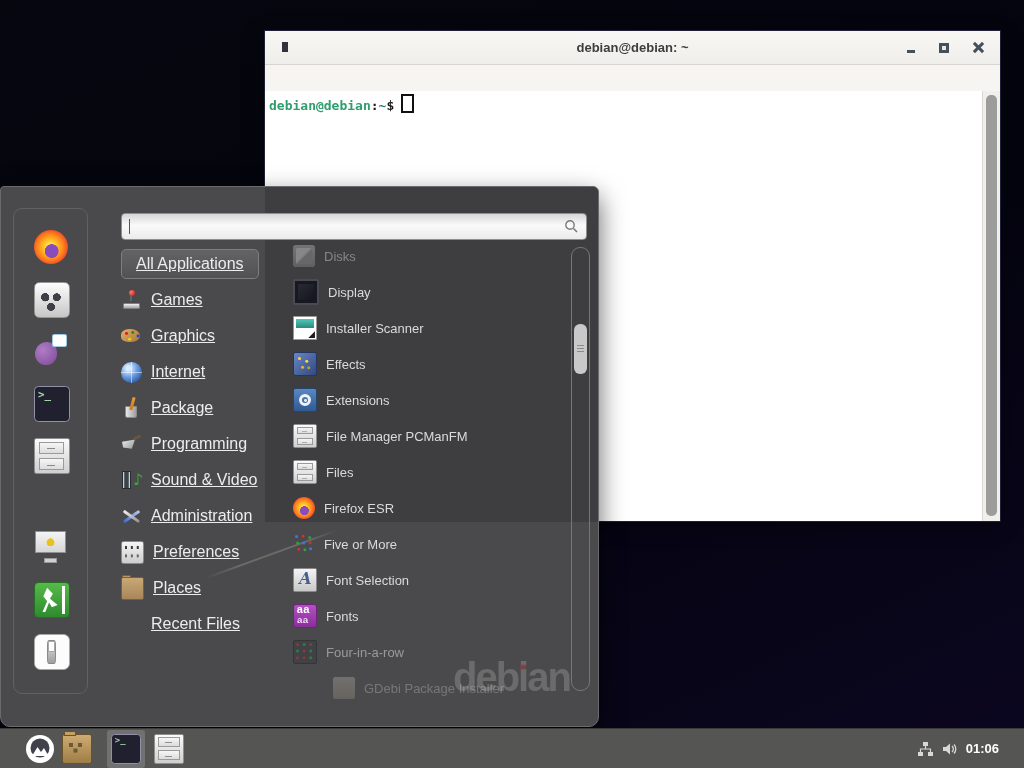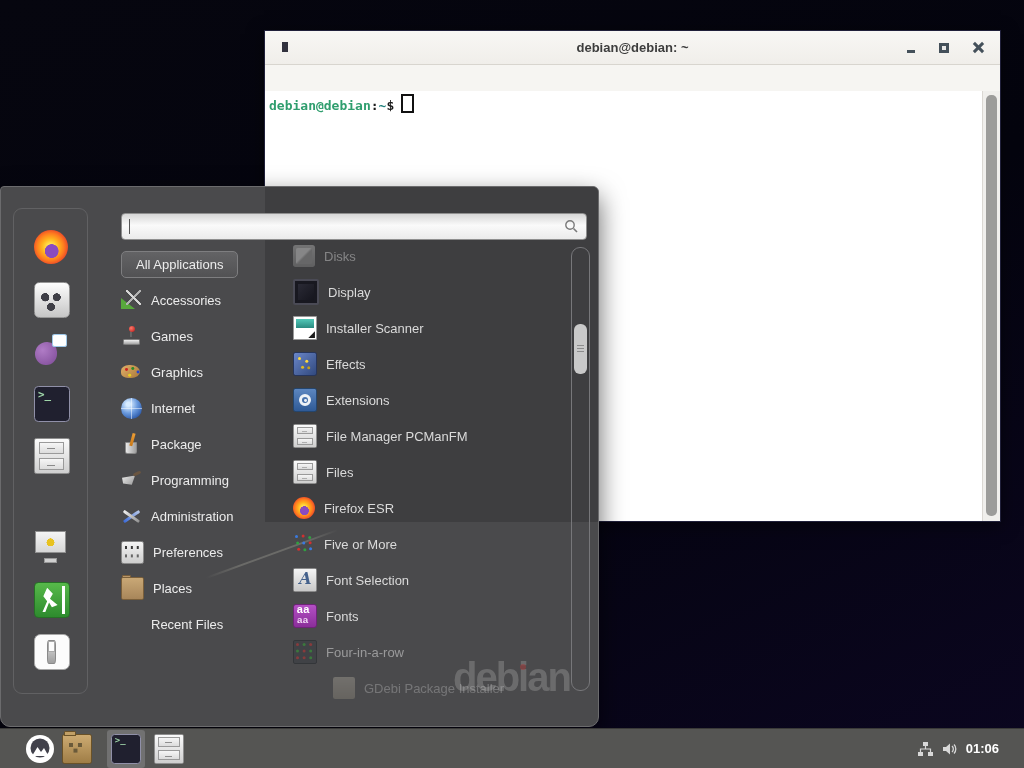--- a/index.html
+++ b/index.html
@@ -48,21 +48,21 @@
   .mag{position:absolute;right:8px;top:6px;}
 
   .favs{position:absolute;left:12px;top:21px;width:75px;height:486px;box-sizing:border-box;
     border:1px solid #616163;border-radius:9px;display:flex;flex-direction:column;align-items:center;padding-top:21px;}
   .fav{width:34px;height:34px;margin-bottom:18px;}
 
   .cats{position:absolute;left:120px;top:59px;width:168px;}
   .cat-row{height:36px;display:flex;align-items:center;}
   .cat-inner{display:flex;align-items:center;gap:9px;border-radius:5px;}
   .cat-row.selected .cat-inner{background:linear-gradient(#636365,#525254);border:1px solid #7e7e80;padding:5px 14px;}
-  .cat-label{font-size:13px;color:#ececec;}
+  .cat-label{font-size:16px;color:#ececec;text-decoration:underline;}
 
   .apps{position:absolute;left:292px;top:51px;width:272px;}
   .app-row{height:36px;display:flex;align-items:center;gap:9px;}
   .app-label{font-size:13px;color:#dadada;}
 
   .sb{position:absolute;left:570px;top:60px;width:19px;height:444px;box-sizing:border-box;
     border:1px solid #77777a;border-radius:9px;}
   .sb-thumb{position:absolute;left:2px;right:2px;top:76px;height:50px;background:#c9c9c9;border-radius:6px;}
   .sb-thumb::after{content:'';position:absolute;left:3px;right:3px;top:50%;height:1px;margin-top:-1px;
     background:#8c8c8c;box-shadow:0 -3px 0 #8c8c8c,0 3px 0 #8c8c8c;}
@@ -258,26 +258,20 @@
     <div class="cats">
 
     <div class="cat-row selected">
           <span class="cat-inner">
 
             <span class="cat-label">All Applications</span>
           </span>
         </div>
         <div class="cat-row">
           <span class="cat-inner">
-            <span class="ic cat-ic ic-accessories"></span>
-            <span class="cat-label">Accessories</span>
-          </span>
-        </div>
-        <div class="cat-row">
-          <span class="cat-inner">
             <span class="ic cat-ic ic-games"></span>
             <span class="cat-label">Games</span>
           </span>
         </div>
         <div class="cat-row">
           <span class="cat-inner">
             <span class="ic cat-ic ic-graphics"></span>
             <span class="cat-label">Graphics</span>
           </span>
         </div>
@@ -290,20 +284,26 @@
         <div class="cat-row">
           <span class="cat-inner">
             <span class="ic cat-ic ic-office"></span>
             <span class="cat-label">Package</span>
           </span>
         </div>
         <div class="cat-row">
           <span class="cat-inner">
             <span class="ic cat-ic ic-programming"></span>
             <span class="cat-label">Programming</span>
+          </span>
+        </div>
+        <div class="cat-row">
+          <span class="cat-inner">
+            <span class="ic cat-ic ic-sound"></span>
+            <span class="cat-label">Sound &amp; Video</span>
           </span>
         </div>
         <div class="cat-row">
           <span class="cat-inner">
             <span class="ic cat-ic ic-admin"></span>
             <span class="cat-label">Administration</span>
           </span>
         </div>
         <div class="cat-row">
           <span class="cat-inner">

